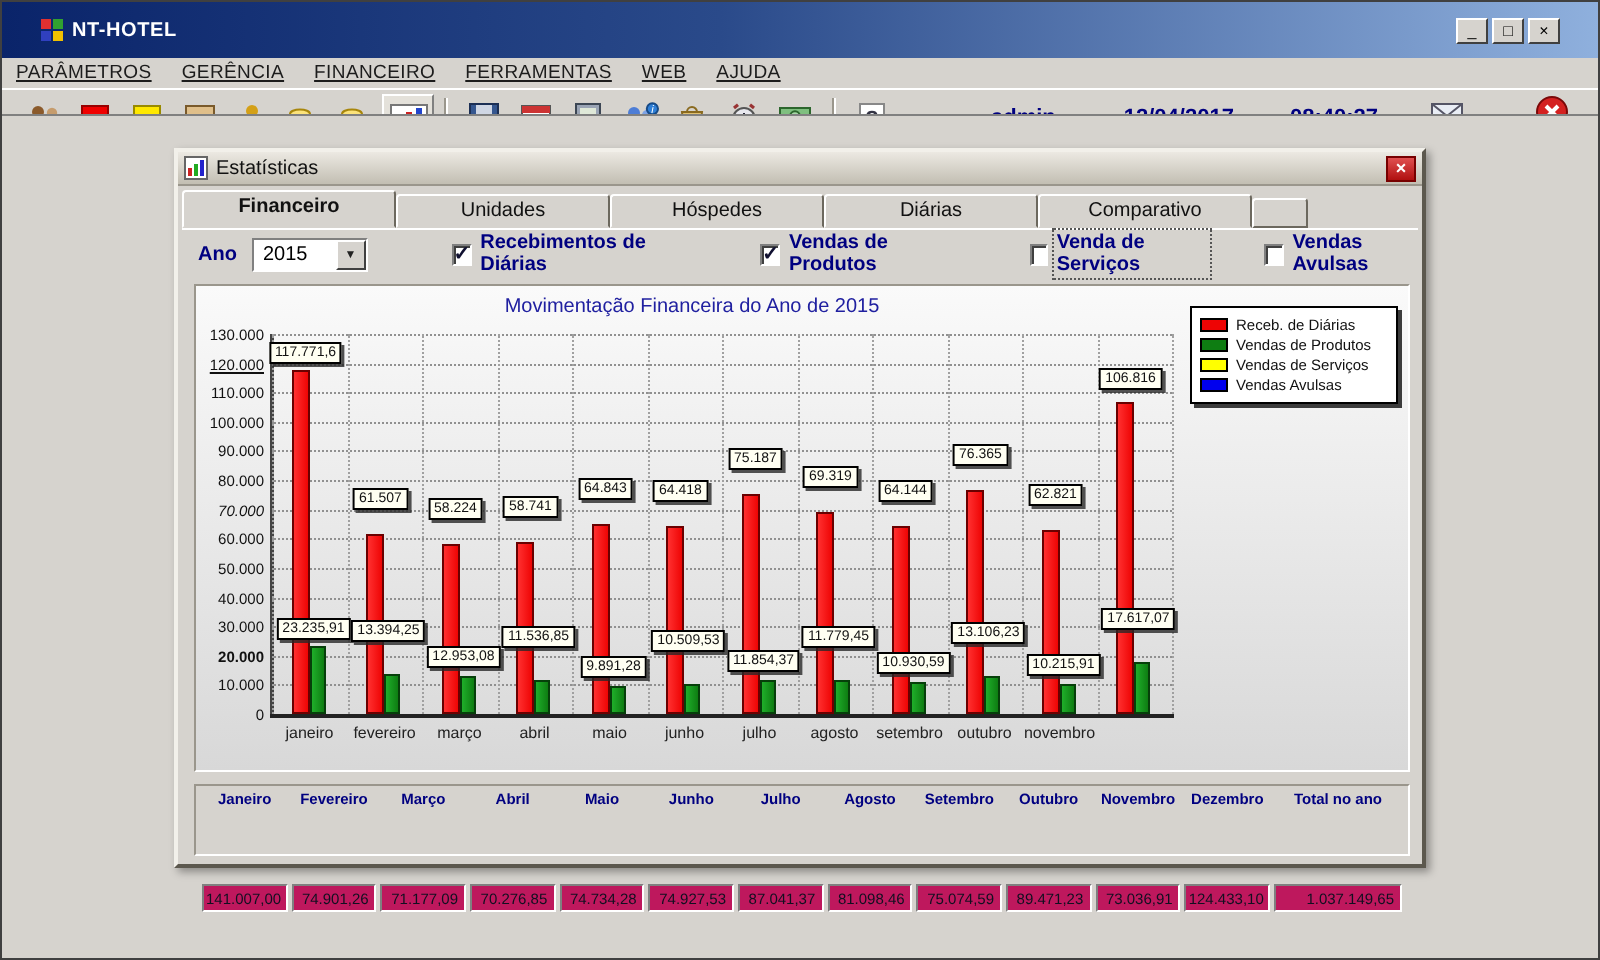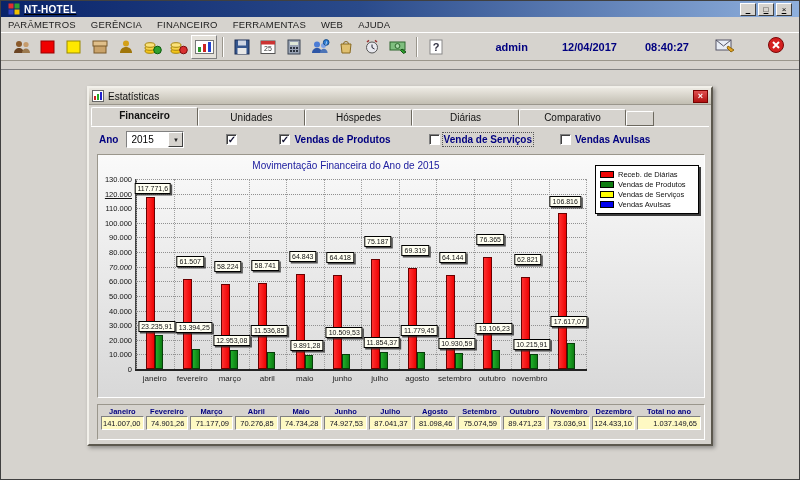--- a/index.html
+++ b/index.html
@@ -1,41 +1,41 @@
 <!DOCTYPE html>
 <html><head>
 <meta charset="utf-8">
 <style>
   * { margin:0; padding:0; box-sizing:border-box; }
   html,body { width:800px; height:480px; }
   body { font-family:"Liberation Sans",sans-serif; background:#808080; }
   .screen { position:relative; width:800px; height:480px; background:#d6d3ce; overflow:hidden; border:1px solid #404040; }
 
   
-  .titlebar { height:16px; background:linear-gradient(90deg,#0a246a,#2a4a8a 45%,#8fb0dd); display:flex; align-items:center; padding:0 7px;text-decoration:underline; }
+  .titlebar { height:28px; background:linear-gradient(90deg,#0a246a,#2a4a8a 45%,#8fb0dd); display:flex; align-items:center; padding:0 19px; }
   .app-ico { display:inline-flex; width:12px; height:12px; margin-right:4px; }
   .title-text { color:#fff; font-size:10px; font-weight:bold; flex:1; letter-spacing:.3px; }
   .wbtn { width:16px; height:13px; margin-left:2px; background:#d6d3ce; border:1px solid; border-color:#fff #404040 #404040 #fff; font-size:8px; line-height:9px; text-align:center; color:#000; cursor:default; font-family:"Liberation Sans",sans-serif; }
 
   
   .menubar { height:16px; background:#d6d3ce; border-bottom:1px solid #fff; display:flex; align-items:center; padding-left:7px; gap:15px; }
-  .menu-item { font-size:9.5px; color:#1c1c1c; letter-spacing:.2px; }
+  .menu-item { font-size:9.5px; color:#1c1c1c; letter-spacing:.2px;text-decoration:underline; }
 
   
   .toolbar { height:28px; background:#d6d3ce; border-bottom:1px solid #9a968c; display:flex; align-items:center; padding:0 8px; }
   .tbtn { width:26px; height:24px; display:flex; align-items:center; justify-content:center; border:1px solid transparent; }
   .tbtn.active { border-color:#fff; border-right-color:#808080; border-bottom-color:#808080; background:#e4e1da; }
   .tb-sep { width:2px; height:20px; margin:0 5px; border-left:1px solid #9a968c; border-right:1px solid #fff; }
   .tb-user, .tb-date, .tb-time { color:#000080; font-size:11px; font-weight:bold; }
   .tb-user { margin-left:auto; }
   .tb-date { margin-left:34px; } .tb-time { margin-left:28px; }
   .tb-mail { margin-left:26px; } .tb-exit { margin-left:30px; margin-right:6px; }
 
   
-  .client { position:absolute; left:0; top:68px; width:800px; height:385px; background:#d6d3ce; border-top:1px solid #808080; }
+  .client { position:absolute; left:0; top:56px; width:800px; height:385px; background:#d6d3ce; border-top:1px solid #808080; }
 
   
   .win { position:absolute; left:86px; top:16px; width:626px; height:360px; background:#d6d3ce; border:2px solid; border-color:#f2f0ea #5c584e #5c584e #f2f0ea; box-shadow:2px 2px 4px rgba(0,0,0,.35); }
   .win-titlebar { height:17px; background:linear-gradient(180deg,#ece9e2,#c2beb2); display:flex; align-items:center; padding:0 3px; border-bottom:1px solid #9a968c; }
   .win-ico { display:inline-flex; margin-right:4px; }
   .win-title { font-size:10px; color:#111; flex:1; }
   .win-close { width:15px; height:13px; background:linear-gradient(180deg,#e05050,#b01010); border:1px solid #700; color:#fff; font-size:9px; line-height:11px; text-align:center; font-weight:bold; }
 
   .tabs { display:flex; align-items:flex-end; height:21px; padding:2px 2px 0 2px; }
   .tab { width:107px; height:17px; background:#d6d3ce; border:1px solid; border-color:#fff #6c685e #d6d3ce #fff; border-radius:2px 2px 0 0; font-size:10px; color:#111; text-align:center; line-height:16px; }
@@ -67,21 +67,21 @@
   .bar-label { position:absolute; transform:translateX(-50%); background:#fffff2; border:1px solid #000; box-shadow:1.5px 1.5px 0 rgba(40,40,40,.8); font-size:7px; padding:1px 2px; white-space:nowrap; color:#111; z-index:3; }
   .legend { position:absolute; left:497px; top:10px; width:104px; background:#fff; border:1px solid #000; box-shadow:2px 2px 0 #3c3c3c; padding:3px 4px; z-index:2; }
   .legend-row { display:flex; align-items:center; margin:1px 0;text-align:right; }
   .legend-chip { width:14px; height:7px; border:1px solid #000; margin-right:4px; flex:none; }
   .legend-label { font-size:7.5px; color:#111; white-space:nowrap; }
 
   
   .summary { position:absolute; left:8px; top:316px; width:608px; height:36px; border:1px solid; border-color:#9a968c #fff #fff #9a968c; background:#d6d3ce; padding:2px 3px; }
   .sum-grid { display:grid; grid-template-columns:repeat(12,1fr) 1.5fr; column-gap:2px; row-gap:1px; }
   .sum-h { color:#000080; font-size:7.5px; font-weight:bold; text-align:center; white-space:nowrap; overflow:hidden; }
-  .sum-v { background:#fef9c3; border:1px solid; border-color:#808080 #fff #fff #808080; font-size:7.5px; text-align:right; padding:2px 3px 1px 1px; color:#101020; white-space:nowrap; overflow:hidden; }
+  .sum-v { background:#be185d; border:1px solid; border-color:#808080 #fff #fff #808080; font-size:7.5px; text-align:right; padding:2px 3px 1px 1px; color:#101020; white-space:nowrap; overflow:hidden;margin-top:38px; }
 
   
   .statusbar { position:absolute; left:0; top:445px; width:800px; height:35px; background:#d6d3ce; border-top:1px solid #fff; }
   .status-band { position:absolute; left:2px; right:2px; top:3px; height:21px; background:#c9c9e2; border:1px solid; border-color:#8888a8 #fff #fff #8888a8; display:flex; align-items:center; justify-content:center; }
   .status-text { color:#000080; font-size:12px; font-weight:bold; }
   .status-cells { position:absolute; left:2px; top:26px; display:flex; gap:2px; }
   .status-cell { height:7px; background:#d6d3ce; border:1px solid; border-color:#9a968c #fff #fff #9a968c; }
 </style>
 </head>
 <body>
@@ -276,20 +276,21 @@
 
       <div class="controls">
         <span class="lbl-navy">Ano</span>
         <span class="combo">
           <span class="combo-value">2015</span>
           <span class="combo-arrow">▼</span>
         </span>
         <span id="checkboxes" style="display:flex;align-items:center">
             <div class="cb" style="margin-left: 42px;">
               <div class="cb-box">✓</div>
+              <div class="cb-label">Recebimentos de Diárias</div>
             </div>
             <div class="cb" style="margin-left: 38px;">
               <div class="cb-box">✓</div>
               <div class="cb-label">Vendas de Produtos</div>
             </div>
             <div class="cb" style="margin-left: 38px;">
               <div class="cb-box"></div>
               <div class="cb-label focused">Venda de Serviços</div>
             </div>
             <div class="cb" style="margin-left: 28px;">
@@ -301,21 +302,21 @@
 
       <div class="chart-panel">
         <div class="chart-title">Movimentação Financeira do Ano de 2015</div>
         <div class="plot" id="plot">
           <div class="axis-left"></div>
           <div class="axis-bottom"></div>
         <div class="ytick" style="top: 186px;">0</div>
             <div class="gridline-h" style="top: 175.385px;"></div>
             <div class="ytick" style="top: 171.385px;">10.000</div>
             <div class="gridline-h" style="top: 160.769px;"></div>
-            <div class="ytick" style="top: 156.769px;">20.000</div>
+            <div class="ytick" style="top: 156.769px; font-weight: bold;">20.000</div>
             <div class="gridline-h" style="top: 146.154px;"></div>
             <div class="ytick" style="top: 142.154px;">30.000</div>
             <div class="gridline-h" style="top: 131.538px;"></div>
             <div class="ytick" style="top: 127.538px;">40.000</div>
             <div class="gridline-h" style="top: 116.923px;"></div>
             <div class="ytick" style="top: 112.923px;">50.000</div>
             <div class="gridline-h" style="top: 102.308px;"></div>
             <div class="ytick" style="top: 98.3077px;">60.000</div>
             <div class="gridline-h" style="top: 87.6923px;"></div>
             <div class="ytick" style="top: 83.6923px; font-style: italic;">70.000</div>

